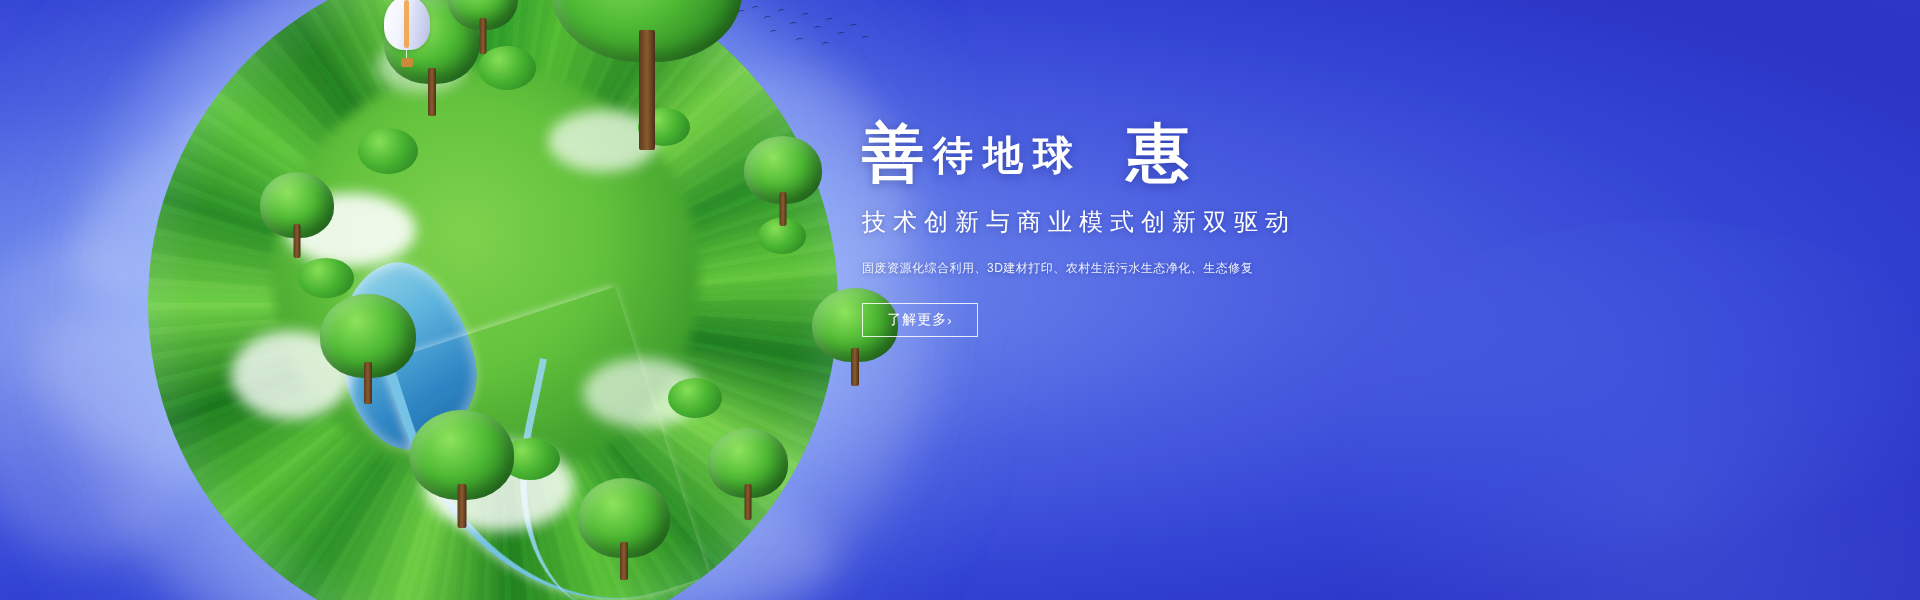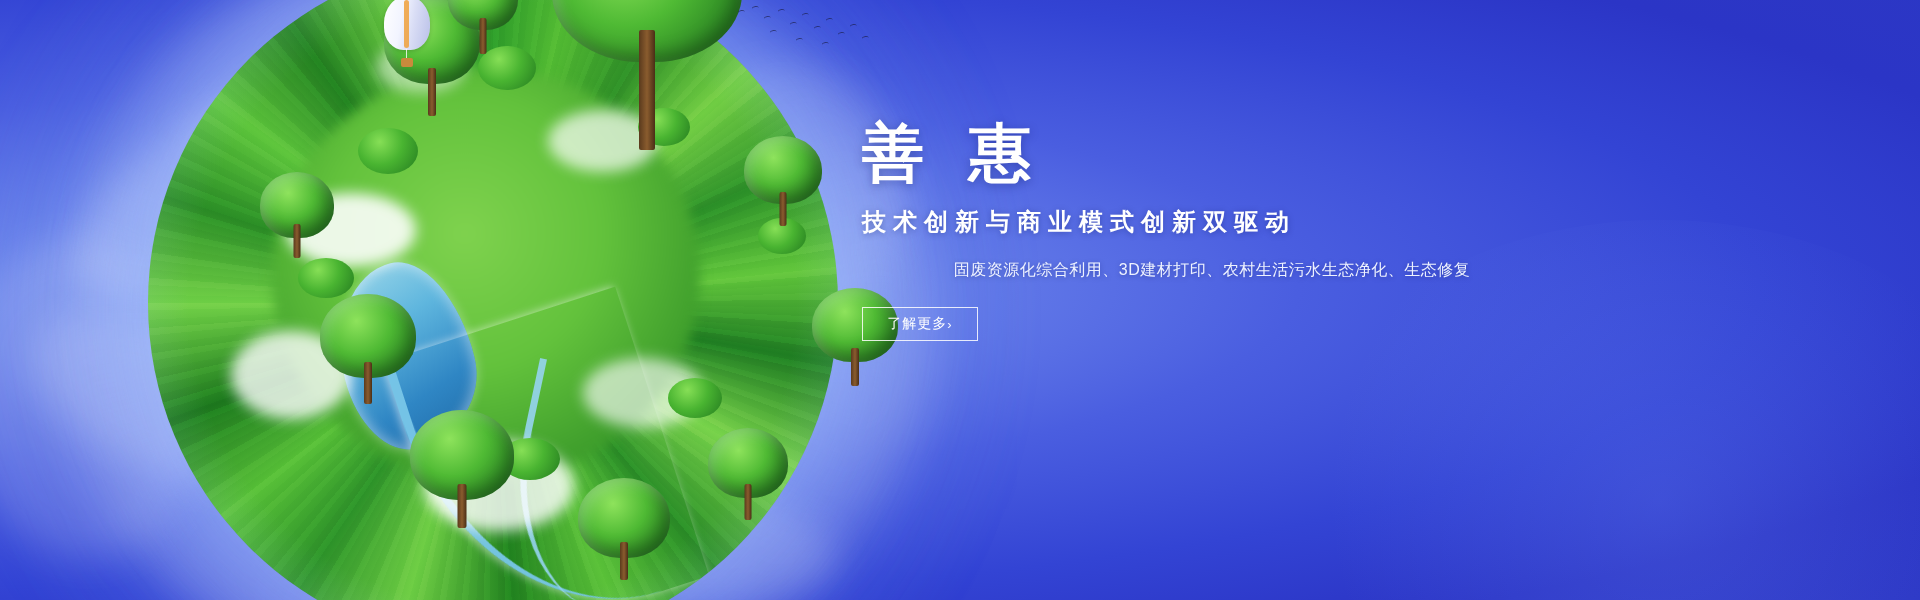--- a/index.html
+++ b/index.html
@@ -203,28 +203,27 @@
   }
   .h-small{
     font-family:"Liberation Serif","DejaVu Serif",serif;
     font-size:40px;font-weight:700;letter-spacing:10px;
     margin-left:8px;position:relative;top:-4px;
   }
   .h-gap{display:inline-block;width:44px;}
 
   .tagline{
     color:#ffffff;font-size:24px;letter-spacing:7px;
-    margin:0 0 22px 0;white-space:nowrap;font-weight:700;
+    margin:0 0 22px 0;white-space:nowrap;font-weight:400;
     text-shadow:0 1px 6px rgba(10,20,90,.35);
   }
   .desc{
-    color:#eef2ff;font-size:16px;letter-spacing:.5px;
+    color:#eef2ff;font-size:12px;letter-spacing:.5px;
     margin:0 0 26px 0;white-space:nowrap;font-weight:400;
     text-shadow:0 1px 5px rgba(10,20,90,.35);
-    text-align:center;
   }
 
   .cta{
     display:inline-flex;align-items:center;justify-content:center;gap:0;
     box-sizing:border-box;
     width:116px;height:34px;
     border:1px solid rgba(255,255,255,.85);
     background:transparent;color:#ffffff;
     font-size:14px;letter-spacing:1px;cursor:pointer;
     font-family:"Liberation Sans","DejaVu Sans",sans-serif;
@@ -339,20 +338,21 @@
       <div class="bird" style="left:86px;top:38px;"></div>
     </div>
   </div>
 
   <div class="sheen"></div>
 
   <div class="copy">
 
     <h1 class="headline">
       <span class="h-big">善</span>
+      <span class="h-small">待地球</span>
       <span class="h-gap"></span>
       <span class="h-big">惠</span>
     </h1>
 
     <p class="tagline">技术创新与商业模式创新双驱动</p>
 
     <p class="desc">固废资源化综合利用、3D建材打印、农村生活污水生态净化、生态修复</p>
 
     <button class="cta">
       <span>了解更多</span>

